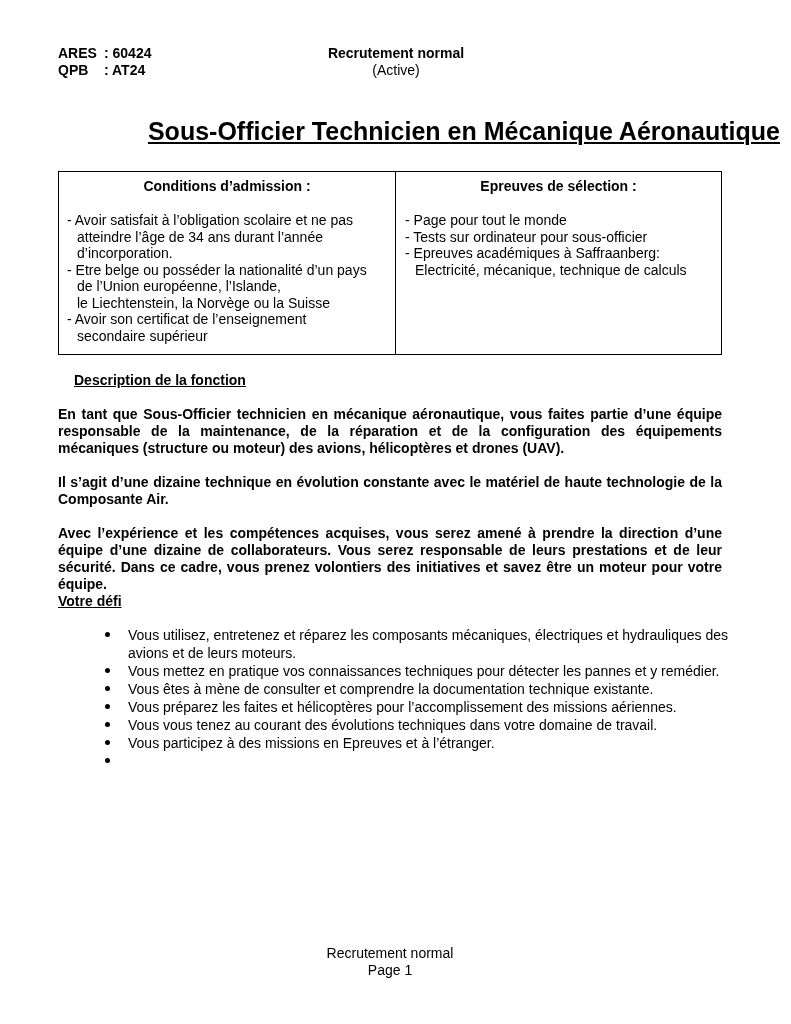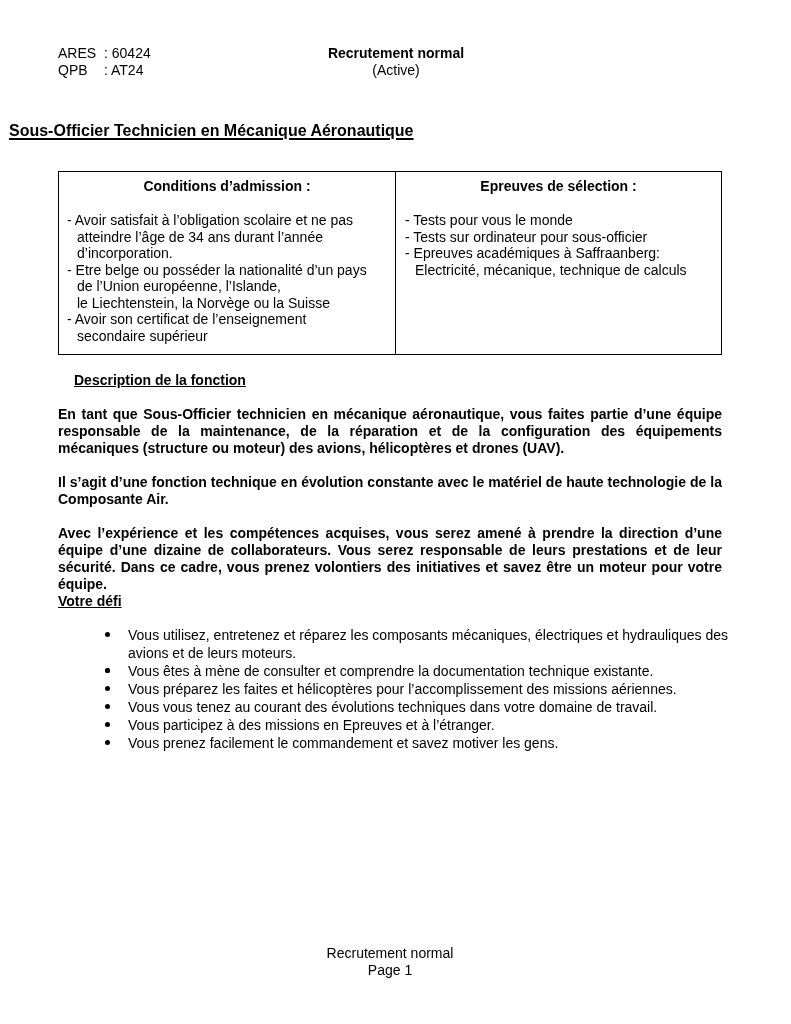--- a/index.html
+++ b/index.html
@@ -9,29 +9,29 @@
       font-family: "Liberation Sans", sans-serif;
       color: #000000;
       font-size: 14px;
       line-height: 16.5px;
       overflow: hidden;
     }
     .abs { position: absolute; }
 
     
     .hdr-left { left: 58px; top: 45px; font-size: 14px; line-height: 17px; }
-    .hdr-row { display: flex; }
+    .hdr-row { display: flex; font-weight: bold; }
     .hdr-key { width: 46px; }
     .hdr-center { left: 296px; top: 45px; width: 200px; text-align: center; font-size: 14px; line-height: 17px; }
     .hdr-center .bold { font-weight: bold; }
 
     
     .title {
-      left: 9px; top: 119px; width: 780px; text-align: left;
-      font-size: 16px; line-height: 24px; font-weight: bold; text-decoration: underline;
+      left: 0; top: 119px; width: 780px; text-align: right;
+      font-size: 25px; line-height: 24px; font-weight: bold; text-decoration: underline;
       text-decoration-thickness: 2px; text-underline-offset: 2px;
     }
 
     
     .tbl {
       left: 58px; top: 159px; width: 664px; height: 184px;
       border: 1.5px solid #000; display: flex; margin-top: 12px;
     }
     .col { position: relative; height: 100%; }
     .col.left { width: 337px; border-right: 1.5px solid #000; }
@@ -91,40 +91,40 @@
       <li>- Etre belge ou posséder la nationalité d’un pays
 de l’Union européenne, l’Islande,
 le Liechtenstein, la Norvège ou la Suisse</li>
       <li>- Avoir son certificat de l’enseignement
 secondaire supérieur</li>
     </ul>
   </div>
   <div class="col right">
     <div class="col-head">Epreuves de sélection :</div>
     <ul class="col-list r">
-      <li>- Tests pour vous le monde</li>
+      <li>- Page pour tout le monde</li>
       <li>- Tests sur ordinateur pour sous-officier</li>
       <li>- Epreuves académiques à Saffraanberg:
 Electricité, mécanique, technique de calculs</li>
     </ul>
   </div>
 </div>
 
 <div class="abs section-h" style="top:372px;padding-left:16px;">Description de la fonction</div>
 <p class="abs para last-left" style="top:406px;">En tant que Sous-Officier technicien en mécanique aéronautique, vous faites partie d’une équipe responsable de la maintenance, de la réparation et de la configuration des équipements mécaniques (structure ou moteur) des avions, hélicoptères et drones (UAV).</p>
-<p class="abs para last-left" style="top:474px;">Il s’agit d’une fonction technique en évolution constante avec le matériel de haute technologie de la Composante Air.</p>
+<p class="abs para last-left" style="top:474px;">Il s’agit d’une dizaine technique en évolution constante avec le matériel de haute technologie de la Composante Air.</p>
 <p class="abs para last-left" style="top:525px;">Avec l’expérience et les compétences acquises, vous serez amené à prendre la direction d’une équipe d’une dizaine de collaborateurs. Vous serez responsable de leurs prestations et de leur sécurité. Dans ce cadre, vous prenez volontiers des initiatives et savez être un moteur pour votre équipe.</p>
 
 <div class="abs section-h" style="top:593px;">Votre défi</div>
 <ul class="abs bullets">
   <li><span class="dot"></span><span>Vous utilisez, entretenez et réparez les composants mécaniques, électriques et hydrauliques des avions et de leurs moteurs.</span></li>
-  <li><span class="dot"></span></li>
+  <li><span class="dot"></span><span>Vous mettez en pratique vos connaissances techniques pour détecter les pannes et y remédier.</span></li>
   <li><span class="dot"></span><span>Vous êtes à mène de consulter et comprendre la documentation technique existante.</span></li>
   <li><span class="dot"></span><span>Vous préparez les faites et hélicoptères pour l’accomplissement des missions aériennes.</span></li>
   <li><span class="dot"></span><span>Vous vous tenez au courant des évolutions techniques dans votre domaine de travail.</span></li>
   <li><span class="dot"></span><span>Vous participez à des missions en Epreuves et à l’étranger.</span></li>
-  <li><span class="dot"></span><span>Vous prenez facilement le commandement et savez motiver les gens.</span></li>
+  <li><span class="dot"></span></li>
 </ul>
 
 <div class="abs footer">
   <div>Recrutement normal</div>
   <div>Page 1</div>
 </div>
 
 </body></html>

